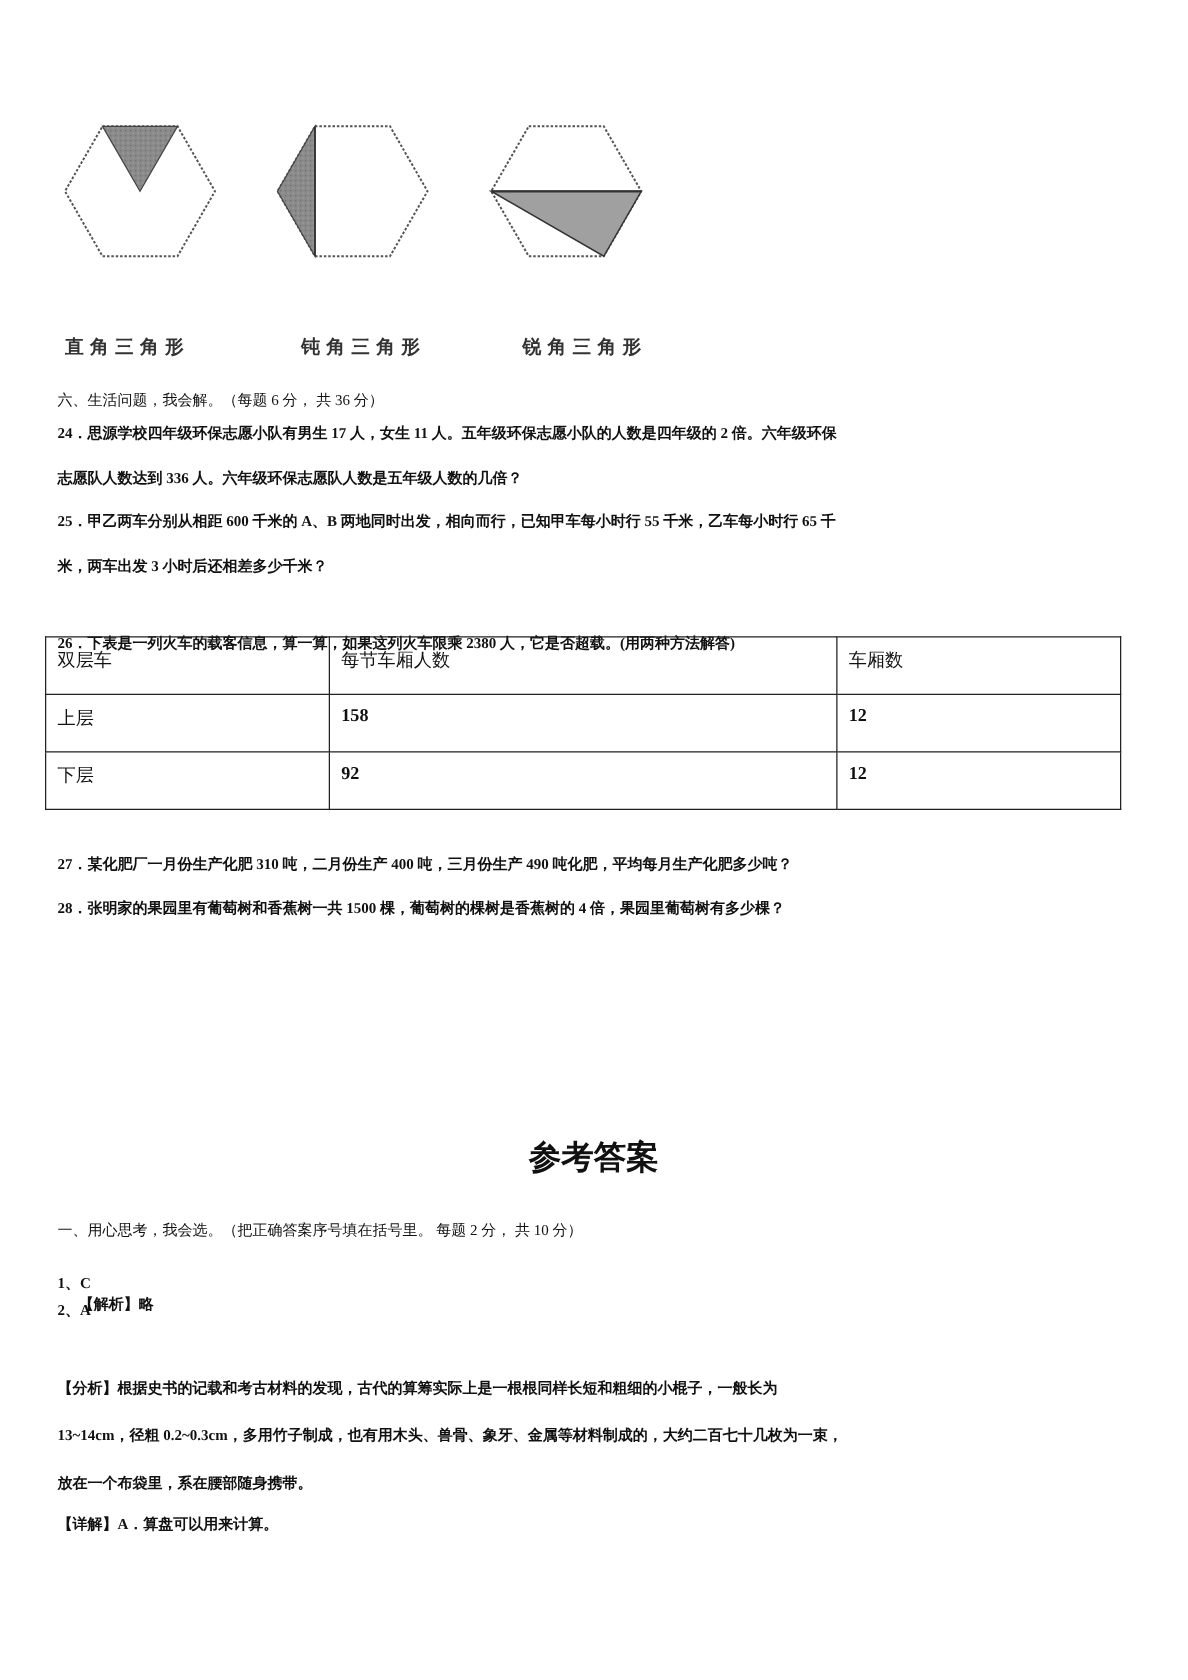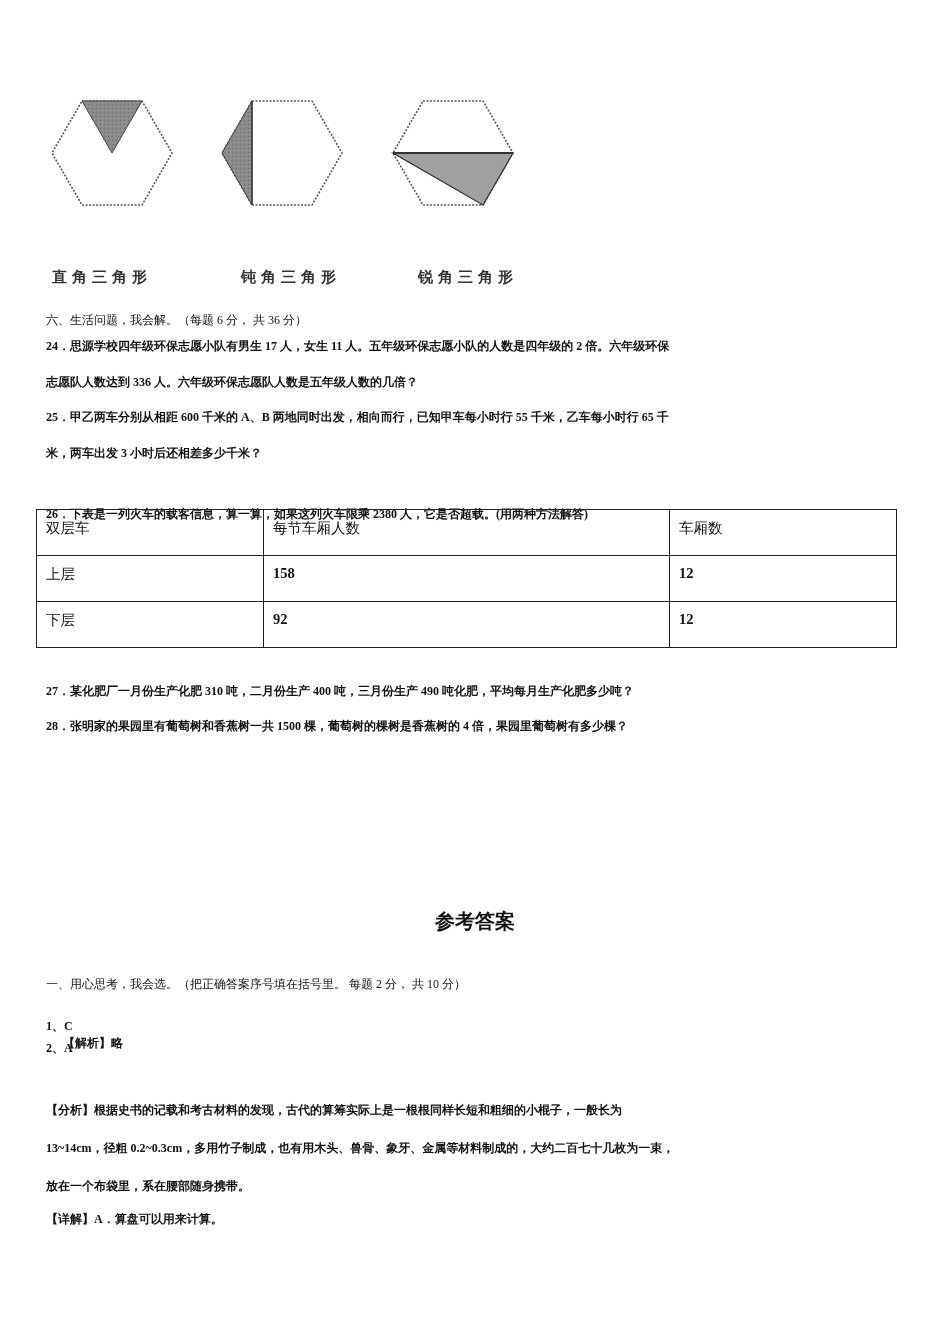--- a/index.html
+++ b/index.html
@@ -28,21 +28,21 @@
   }
   table.train td {
     border: 1.5px solid #222; height: 46px; padding: 0 0 0 9px;
     vertical-align: top; padding-top: 9px; box-sizing: border-box;
   }
   table.train td.c1 { width: 227px; }
   table.train td.c2 { width: 406px; }
   table.train td.num { font-weight: bold; }
   .answer-title {
     position: absolute; top: 908px; left: 0; width: 950px; text-align: center;
-    font-size: 20px; font-weight: bold;
+    font-size: 26px; font-weight: bold;
     font-family: "DejaVu Sans", sans-serif;
   }
 </style>
 </head>
 <body>
 
 <div class="abs figures">
   <svg width="950" height="300">
     <defs>
       <pattern id="grain" width="4" height="4" patternUnits="userSpaceOnUse">

